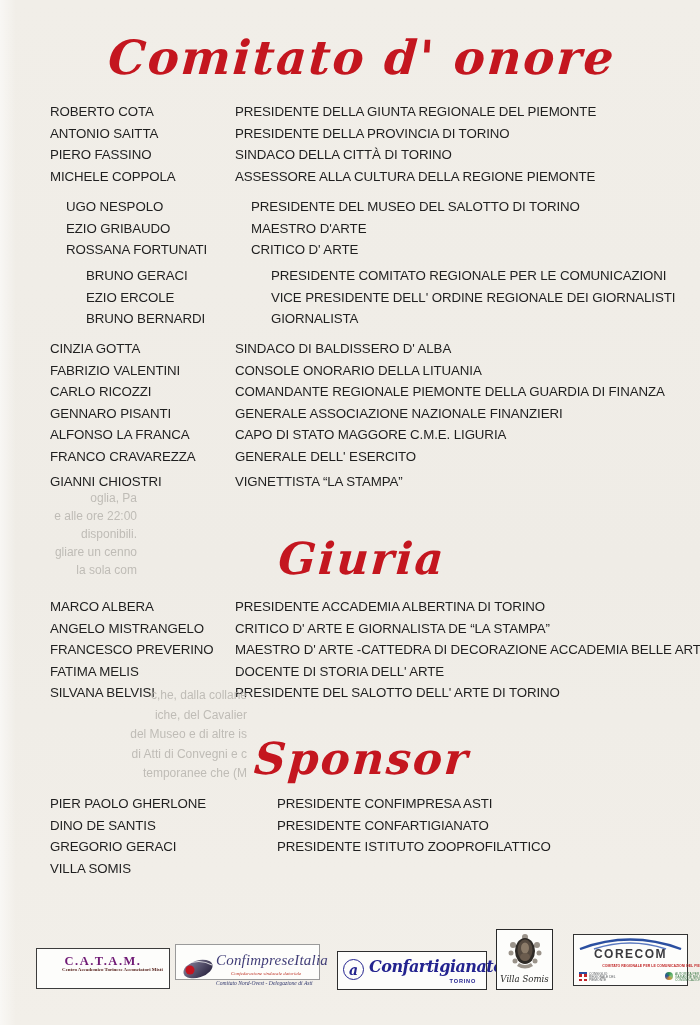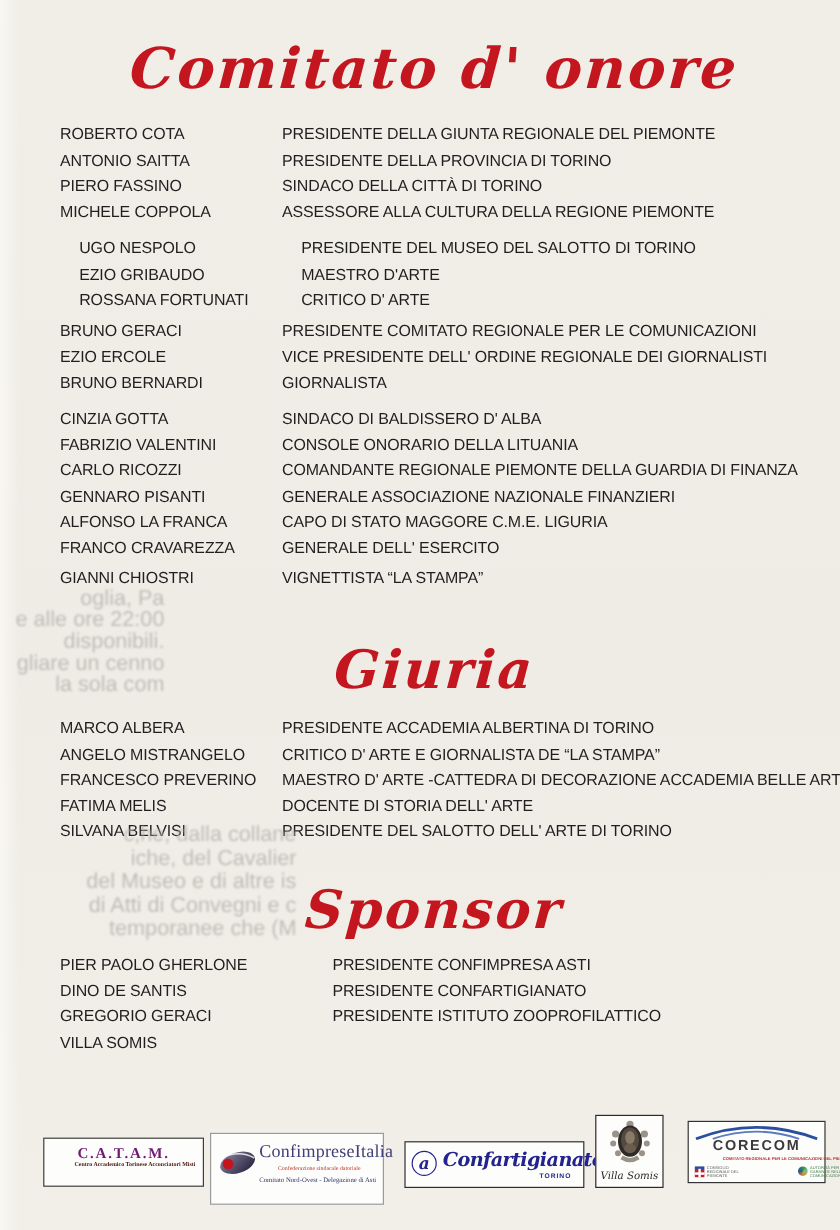--- a/index.html
+++ b/index.html
@@ -23,37 +23,37 @@
     margin:0;
   }
   .t-committee{top:30px;font-size:47px;}
   .t-jury{top:533px;font-size:44px;}
   .t-sponsor{top:733px;font-size:44px;}
   
   .list{position:absolute;left:50px;right:6px;}
   .row{display:flex;line-height:21.5px;font-size:13.3px;letter-spacing:-0.1px;}
   .row .nm{flex:none;width:185px;white-space:nowrap;}
   .row .rl{flex:1;white-space:nowrap;}
-  .g1{top:101px;} .g2{top:196px;margin-left:16px;} .g3{top:265px;} .g4{top:338px;} .g5{top:471px;}
+  .g1{top:101px;} .g2{top:196px;margin-left:16px;} .g3{top:265px;margin-left:36px;} .g4{top:338px;} .g5{top:471px;}
   .jury-list{top:596px;}
   .sponsor-list{top:793px;}
   .sponsor-list .nm{width:227px;}
   .note{display:inline-block;transform:scaleX(.8);transform-origin:left center;letter-spacing:-0.3px;font-size:12.6px;}
   
   .ghost{position:absolute;text-align:right;color:#b7b4ae;filter:blur(.7px);opacity:.85;
-         font-size:18px;white-space:nowrap;pointer-events:none;}
+         font-size:12px;white-space:nowrap;pointer-events:none;}
   .ghost-a{left:0;width:137px;top:489px;line-height:18px;}
   .ghost-b{left:0;width:247px;top:686px;line-height:19.5px;}
   
   .logo{position:absolute;background:#fdfdfb;box-sizing:border-box;}
   .lg-catam{left:36px;top:948px;width:134px;height:41px;border:1.5px solid #3c3c3c;text-align:center;padding-top:6px;}
   .catam-title{font-family:"Liberation Serif",serif;font-weight:700;color:#701a75;font-size:12.5px;letter-spacing:1.5px;line-height:12px;}
   .catam-sub{font-family:"Liberation Serif",serif;font-weight:700;color:#55201a;font-size:8px;
              transform:scale(.62);transform-origin:center top;white-space:nowrap;line-height:9px;}
-  .lg-confimprese{left:175px;top:944px;width:145px;height:60px;border:1px solid #9a9a9a;}
+  .lg-confimprese{left:175px;top:944px;width:145px;height:36px;border:1px solid #9a9a9a;font-style:italic;}
   .ci-icon{position:absolute;left:5px;top:11px;}
   .ci-title{position:absolute;left:40px;top:7px;font-family:"Liberation Serif",serif;color:#413e78;font-size:15px;letter-spacing:.2px;}
   .ci-sub1{position:absolute;left:40px;top:26px;width:100px;text-align:center;color:#c0392b;font-size:7px;
            transform:scale(.7);transform-origin:center top;white-space:nowrap;font-family:"Liberation Serif",serif;}
   .ci-sub2{position:absolute;left:22px;top:35px;width:120px;text-align:center;color:#31386e;font-size:8px;
            transform:scale(.7);transform-origin:center top;white-space:nowrap;font-family:"Liberation Serif",serif;}
   .lg-confart{left:337px;top:951px;width:150px;height:39px;border:1.5px solid #2e2e2e;}
   .ca-circle{position:absolute;left:5px;top:7px;width:21px;height:21px;border:1.6px solid #23238f;border-radius:50%;
              text-align:center;line-height:20px;font-family:"DejaVu Serif",serif;font-style:italic;font-weight:700;
              font-size:14px;color:#23238f;box-sizing:border-box;}

